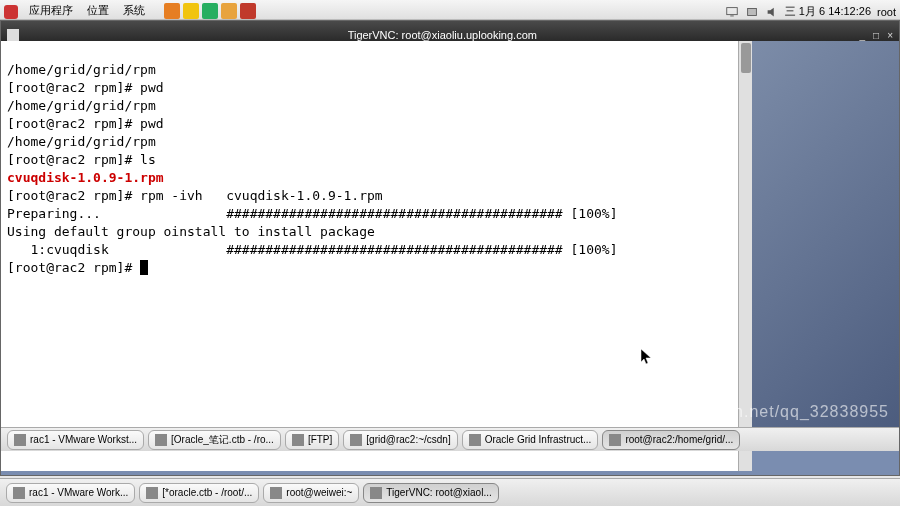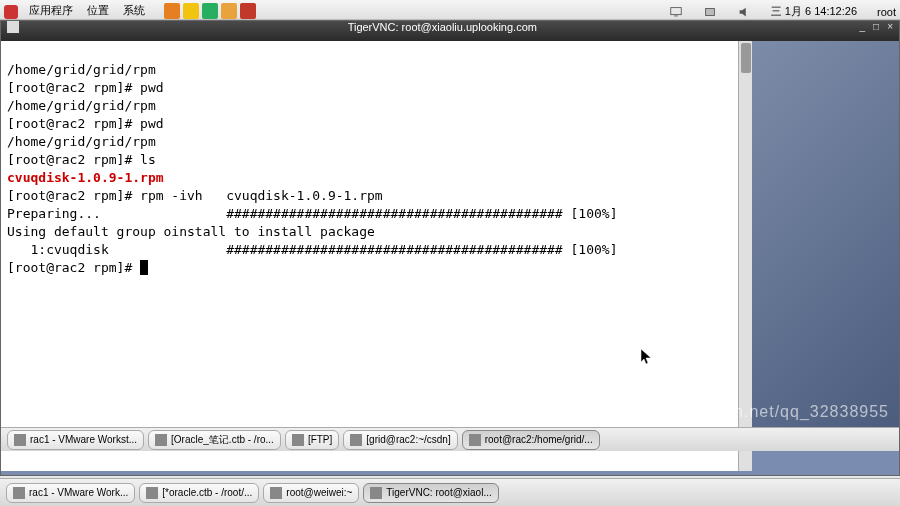--- a/index.html
+++ b/index.html
@@ -1,25 +1,25 @@
 <!DOCTYPE html>
 <html><head>
 <meta charset="utf-8">
 <style>
 *{margin:0;padding:0;box-sizing:border-box}
 body{width:900px;height:506px;background:#e8e8e8;font-family:sans-serif;font-size:11px;position:relative;overflow:hidden}
 .topbar{height:20px;background:linear-gradient(#f5f5f5,#e0e0e0);border-bottom:1px solid #bbb;display:flex;align-items:flex-end;padding:0 4px;gap:8px}
 .topbar .sysicon{width:14px;height:14px;background:#c33;border-radius:3px}
 .topbar .menuitem{cursor:pointer;padding:1px 3px}
-.topbar .tray{margin-left:auto;display:flex;align-items:center;gap:20px}
+.topbar .tray{margin-left:auto;display:flex;align-items:center;gap:6px}
 .tray svg{width:14px;height:14px}
 .launchericons{display:flex;gap:3px;margin-left:8px}
 .launchericons span{width:16px;height:16px;border-radius:2px;display:inline-block}
 .vncwin{position:absolute;left:0;top:20px;width:900px;height:456px;background:#7a8db0;border:1px solid #666}
-.vnctitle{height:20px;background:linear-gradient(#4a4a4a,#2a2a2a);color:#fff;display:flex;align-items:flex-start;padding:0 6px;font-size:11px}
+.vnctitle{height:20px;background:linear-gradient(#4a4a4a,#2a2a2a);color:#fff;display:flex;align-items:flex-end;padding:0 6px;font-size:11px}
 .vnctitle .ticon{width:12px;height:12px;background:#ddd;margin-right:6px}
 .vnctitle .wt{flex:1;text-align:center}
 .vnctitle .wbtns{display:flex;gap:8px;font-size:10px}
 .vnctitle .wbtns span{cursor:pointer;opacity:.8}
 .desktop{position:absolute;top:20px;left:0;right:0;bottom:24px;background:linear-gradient(135deg,#5a6b8c 0%,#8595b0 50%,#4a5a7c 100%)}
 .term{position:absolute;left:0;top:0;width:751px;height:430px;background:#fff;font-family:"DejaVu Sans Mono",monospace;font-size:13px;line-height:18px;color:#000;padding:20px 6px;overflow:hidden}
 .term .sb{position:absolute;right:0;top:0;width:14px;height:100%;background:#e0e0e0;border-left:1px solid #aaa}
 .term .sb .thumb{position:absolute;top:2px;left:2px;width:10px;height:30px;background:#999;border-radius:2px}
 .term pre{white-space:pre;font-family:inherit}
 .redfile{color:#c00;font-weight:bold}
@@ -108,20 +108,24 @@
           <span>[Oracle_笔记.ctb - /ro...</span>
         </div>
         <div class="taskbtn">
           <span class="ti"></span>
           <span>[FTP]</span>
         </div>
         <div class="taskbtn">
           <span class="ti"></span>
           <span>[grid@rac2:~/csdn]</span>
         </div>
+        <div class="taskbtn">
+          <span class="ti"></span>
+          <span>Oracle Grid Infrastruct...</span>
+        </div>
         <div class="taskbtn active">
           <span class="ti"></span>
           <span>root@rac2:/home/grid/...</span>
         </div>
       </div>
 
     <div class="watermark">https://blog.csdn.net/qq_32838955</div>
   </div>
 </div>
 

